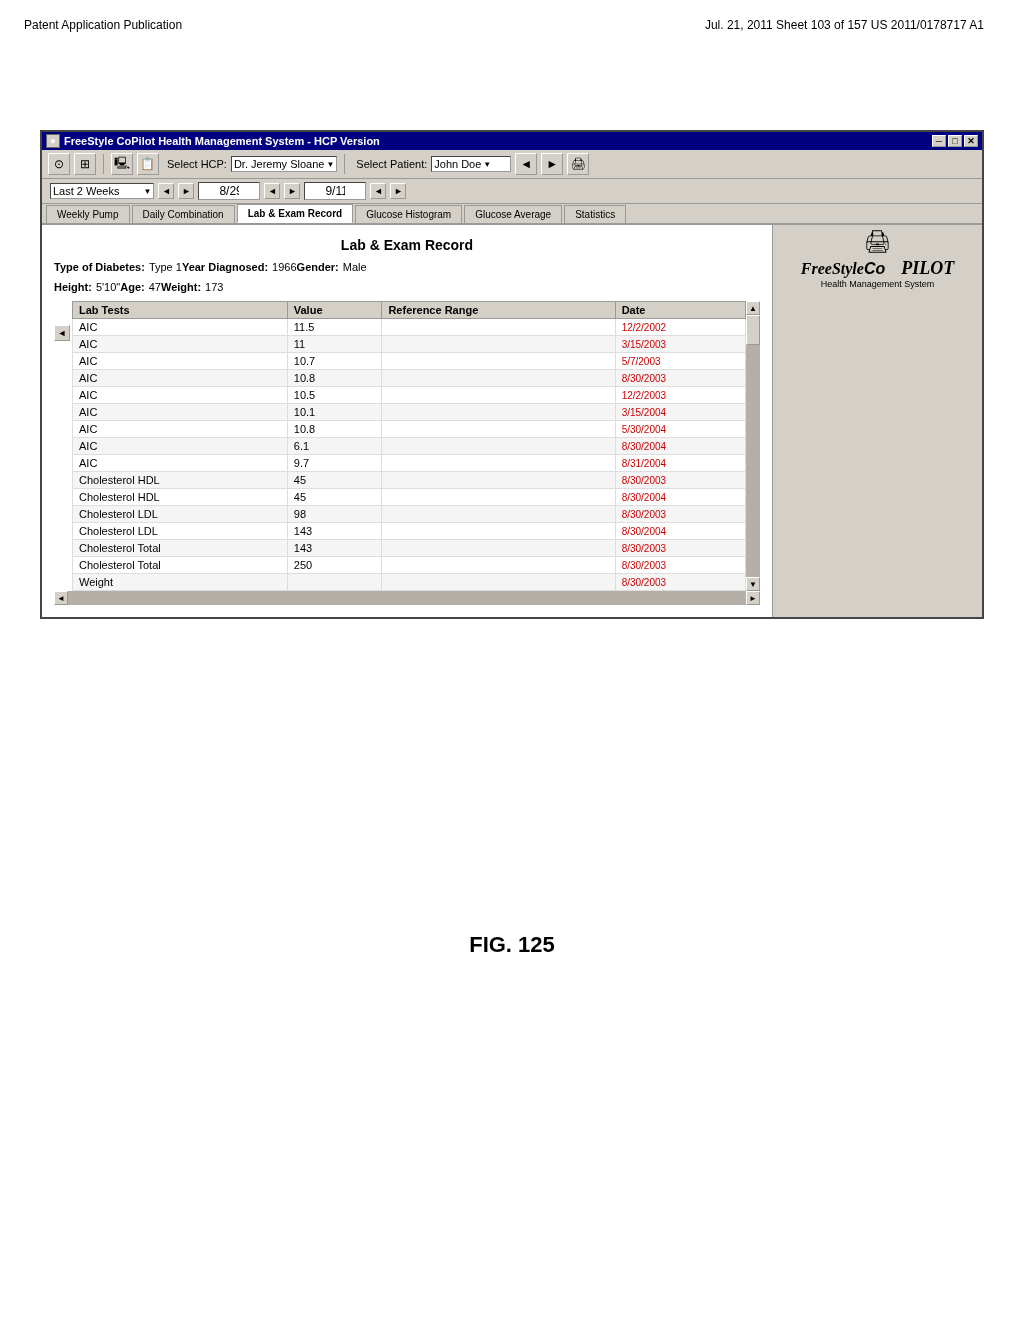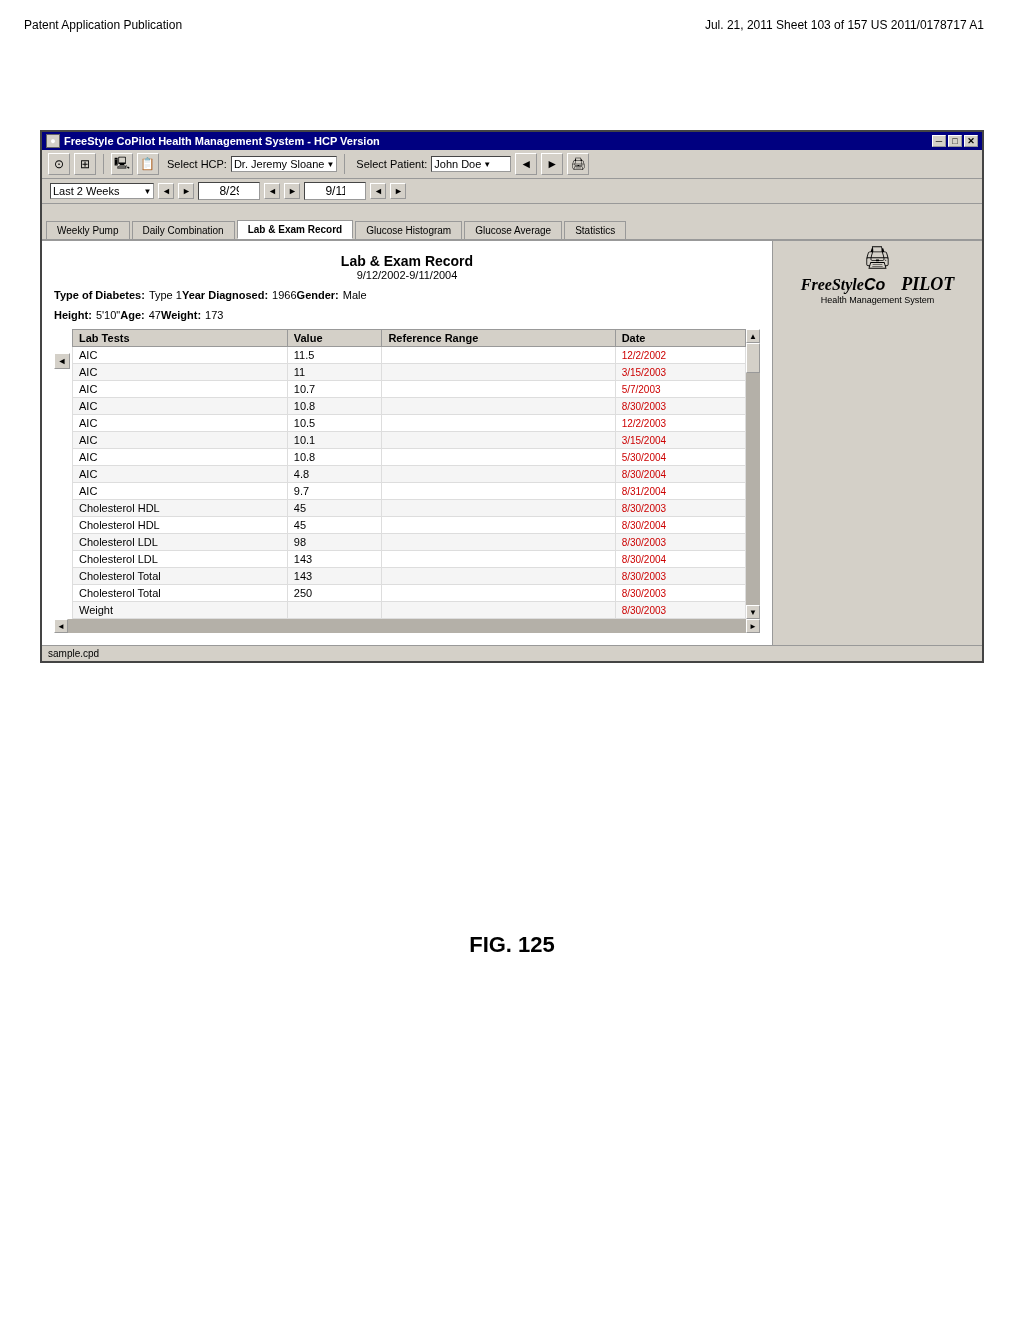--- a/index.html
+++ b/index.html
@@ -189,21 +189,20 @@
       font-size: 11px;
     }
     .tab {
       padding: 3px 10px;
       border: 1px solid #999;
       border-bottom: none;
       background: #d4d0c8;
       cursor: pointer;
       font-size: 10px;
       margin-right: 2px;
-      margin-top: 16px;
     }
     .tab.active {
       background: white;
       border-bottom: 1px solid white;
       font-weight: bold;
     }
 
     
     .main-content {
       background: white;
@@ -389,21 +388,20 @@
       <div class="tab">Statistics</div>
     </div>
 
     <div class="inner-layout">
 
       <div class="left-content">
         <div class="main-content">
 
           <div class="record-header">
             <h2>Lab &amp; Exam Record</h2>
-            <p>9/12/2002-9/11/2004</p>
           </div>
 
           <div class="patient-info">
             <div class="patient-info-item">
               <span class="patient-info-label">Type of Diabetes:</span>
               <span>Type 1</span>
             </div>
             <div class="patient-info-item">
               <span class="patient-info-label">Year Diagnosed:</span>
               <span>1966</span>
@@ -481,21 +479,21 @@
     <td class="col-date">3/15/2004</td>
   </tr>
                     <tr>
     <td>AIC</td>
     <td>10.8</td>
     <td></td>
     <td class="col-date">5/30/2004</td>
   </tr>
                     <tr>
     <td>AIC</td>
-    <td>4.8</td>
+    <td>6.1</td>
     <td></td>
     <td class="col-date">8/30/2004</td>
   </tr>
                     <tr>
     <td>AIC</td>
     <td>9.7</td>
     <td></td>
     <td class="col-date">8/31/2004</td>
   </tr>
                     <tr>
@@ -565,20 +563,17 @@
       <div class="freestyle-panel">
         <div style="font-size:22px;margin-bottom:4px;">🖨</div>
         <div class="freestyle-title">
           <span><span style="font-family:serif;font-style:italic;font-size:16px;font-weight:bold;">FreeStyle</span><span style="font-family:Arial;font-weight:bold;font-size:16px;">Co</span><span style="font-family:serif;font-style:italic;font-weight:bold;font-size:18px;margin-left:16px;">PILOT</span></span>
         </div>
         <div class="freestyle-subtitle">Health Management System</div>
       </div>
 
     </div>
 
-    <div class="status-bar">
-      <span>sample.cpd</span>
-    </div>
 
   </div>
 </div>
 
 <div class="fig-label">FIG. 125</div>
 
 </body></html>

